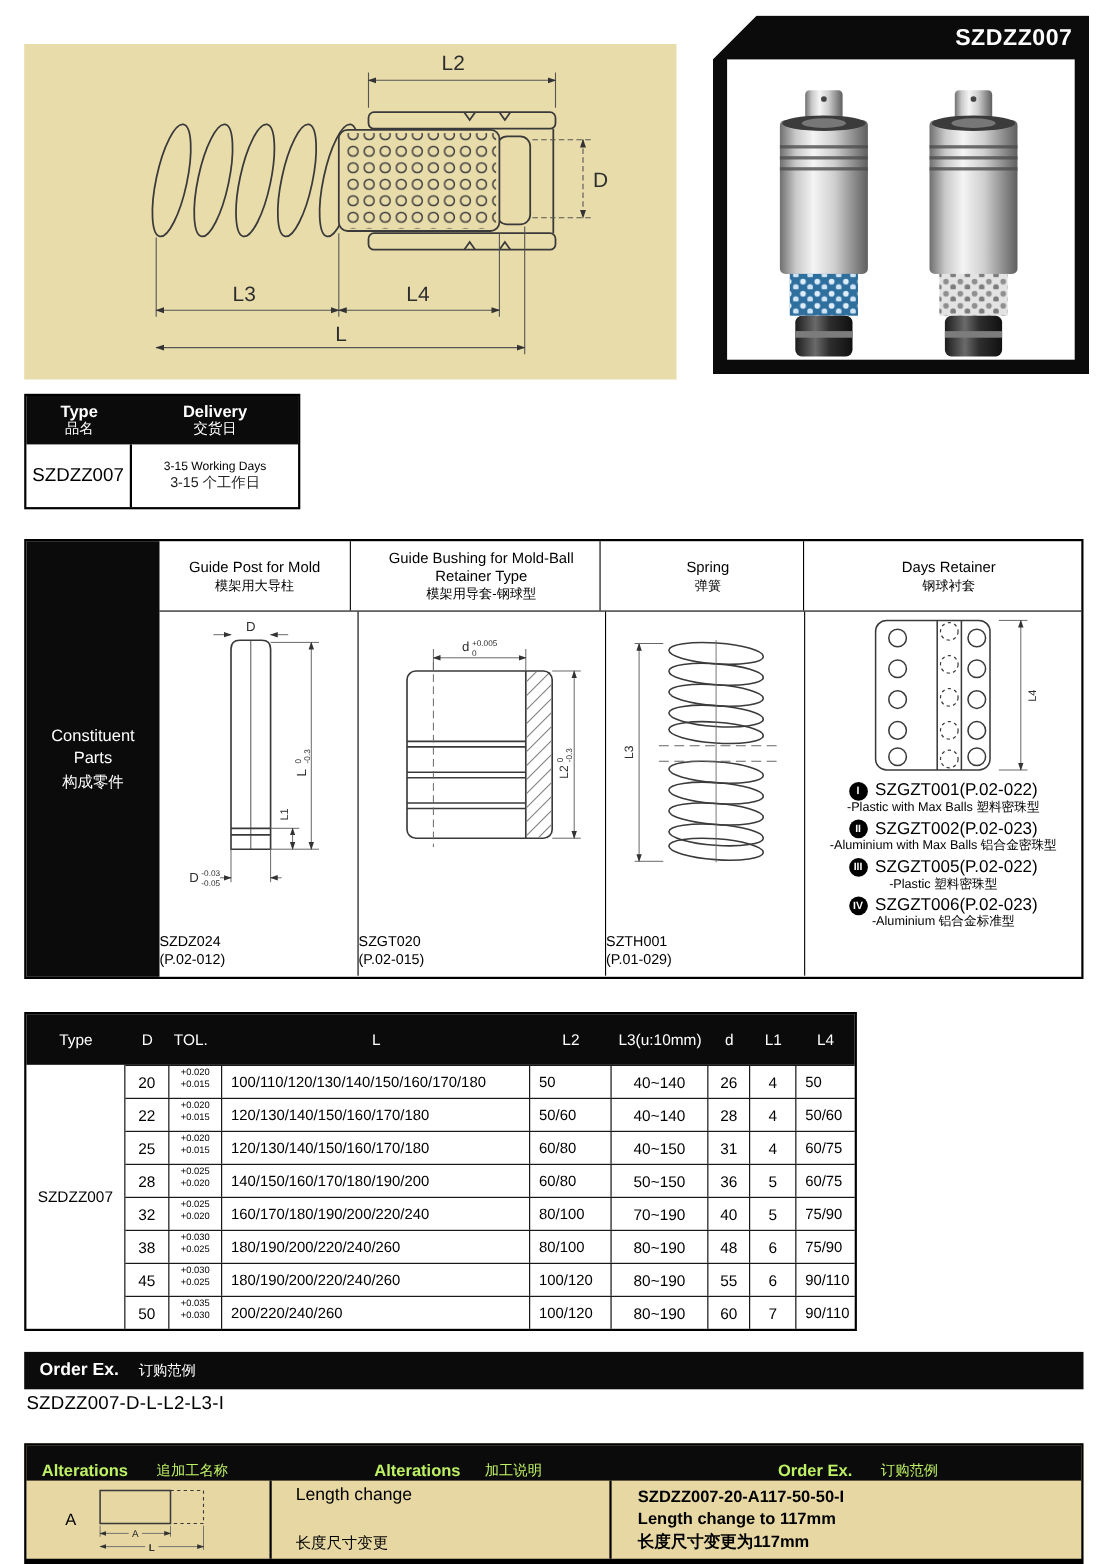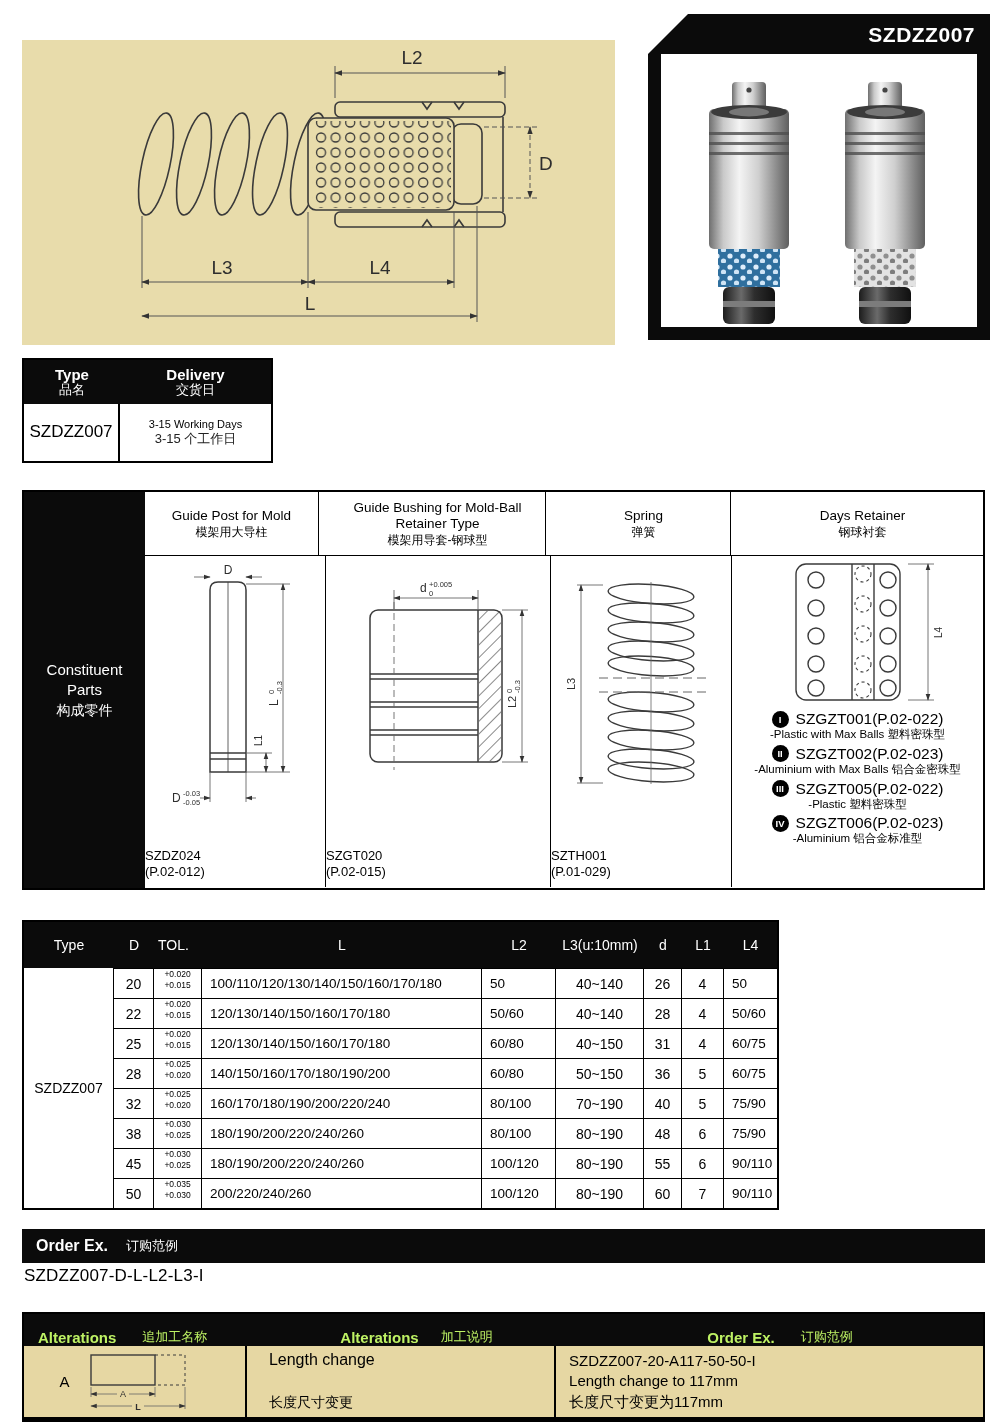--- a/index.html
+++ b/index.html
@@ -78,21 +78,21 @@
   .alts { position: absolute; left: 22px; top: 1312px; width: 963px; border: 2px solid #000; border-bottom-width: 5px; background: #E6D7A3; }
   .alts-head { display: flex; height: 32px; background: #0b0b0b; color: #bef264; align-items: flex-end; }
   .ah1 { width: 232px; display: flex; align-items: center; padding-left: 14px; gap: 26px; }
   .ah2 { width: 321px; display: flex; align-items: center; justify-content: center; gap: 22px; }
   .ah3 { width: 406px; display: flex; align-items: center; justify-content: center; gap: 26px; }
   .ah-en { font-size: 15px; font-weight: 700; } .ah-zh { font-size: 13px; }
   .alts-body { display: flex; height: 71px; }
   .ab1 { width: 232px; border-right: 2px solid #000; display: flex; align-items: center; justify-content: center; gap: 12px; font-size: 15px; }
   .ab2 { width: 321px; border-right: 2px solid #000; display: flex; flex-direction: column; justify-content: center; padding-left: 22px; gap: 24px; }
   .ab2-en { font-size: 16px; } .ab2-zh { font-size: 14px; margin-top: 1px; }
-  .ab3 { width: 444px; display: flex; flex-direction: column; justify-content: center; padding-left: 13px; font-size: 15px; line-height: 1.35; }
+  .ab3 { width: 444px; display: flex; flex-direction: column; justify-content: center; padding-left: 24px; font-size: 15px; line-height: 1.35; font-weight: bold; }
 </style>
 </head>
 <body>
 
 <div class="page">
 
   <div class="hero-panel">
     <svg width="593" height="305" viewBox="0 0 593 305">
       <defs>
         <marker id="arr" viewBox="0 0 10 10" refX="9" refY="5" markerWidth="8" markerHeight="8" orient="auto-start-reverse">

